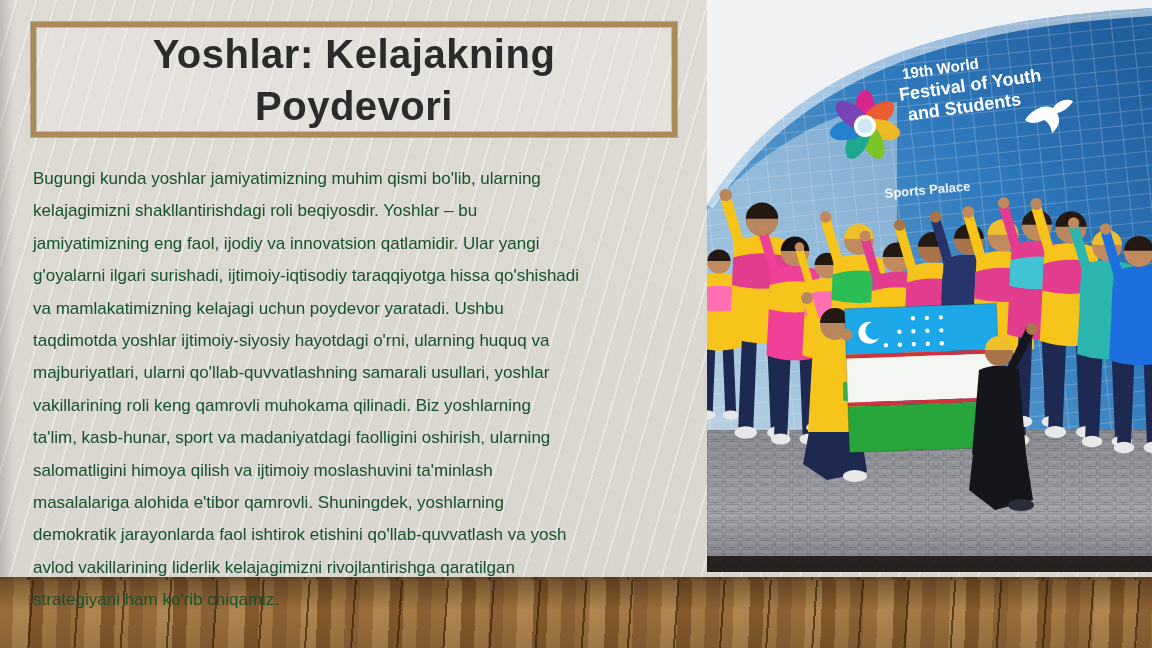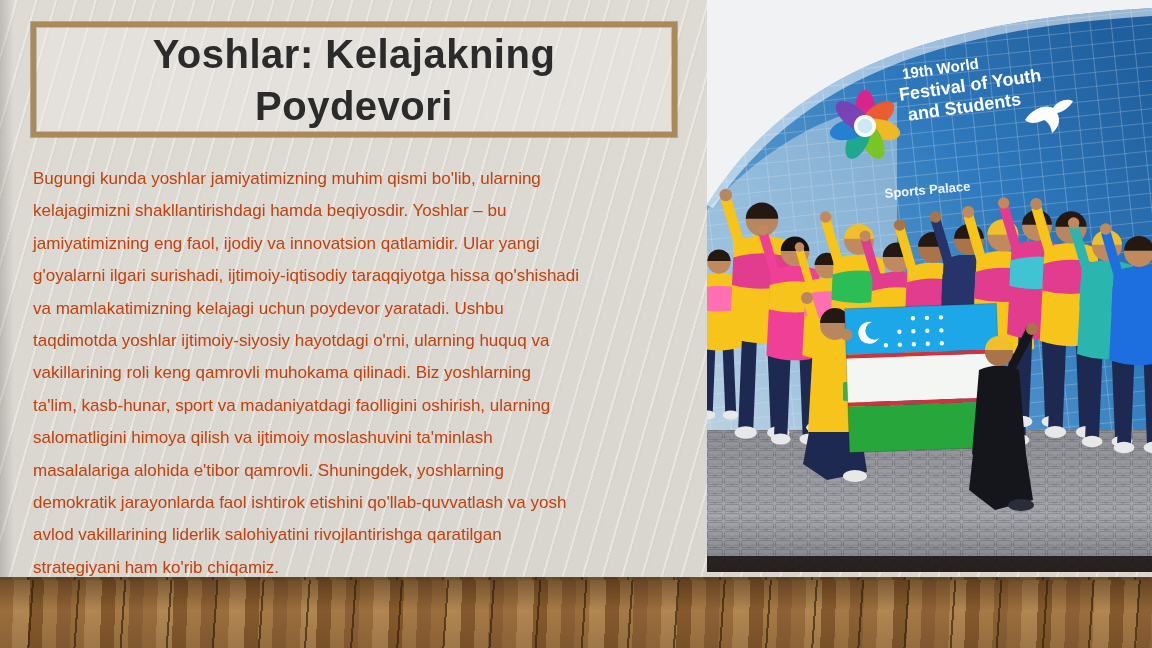--- a/index.html
+++ b/index.html
@@ -49,21 +49,21 @@
   }
   .title-text {
     margin:0; max-width:560px;
     font-size:40px; font-weight:bold; letter-spacing:0.5px;
     line-height:52px; color:#2b2b2b; text-align:center;
   }
 
   
   .body-text {
     position:absolute; left:33px; top:163px; width:682px;
-    font-size:17px; color:#c2410c;
+    font-size:17px; color:#14532d;
   }
   .body-line { height:32.4px; line-height:32.4px; white-space:nowrap; }
 
   
   .photo {
     position:absolute; left:707px; top:0; width:445px; height:572px;
     background:#eef0f1;
   }
   .photo svg { display:block; width:100%; height:100%; }
   svg text { font-family:"Liberation Sans", sans-serif; }
@@ -76,31 +76,32 @@
   <div class="bg-paper"></div>
   <div class="bg-left-shade"></div>
   <div class="floor"></div>
 
   <div class="title-box">
     <h1 class="title-text">Yoshlar: Kelajakning Poydevori</h1>
   </div>
 
   <div class="body-text">
       <div class="body-line">Bugungi kunda yoshlar jamiyatimizning muhim qismi bo'lib, ularning</div>
-      <div class="body-line">kelajagimizni shakllantirishdagi hamda beqiyosdir. Yoshlar – bu</div>
+      <div class="body-line">kelajagimizni shakllantirishdagi roli beqiyosdir. Yoshlar – bu</div>
       <div class="body-line">jamiyatimizning eng faol, ijodiy va innovatsion qatlamidir. Ular yangi</div>
       <div class="body-line">g'oyalarni ilgari surishadi, ijtimoiy-iqtisodiy taraqqiyotga hissa qo'shishadi</div>
       <div class="body-line">va mamlakatimizning kelajagi uchun poydevor yaratadi. Ushbu</div>
       <div class="body-line">taqdimotda yoshlar ijtimoiy-siyosiy hayotdagi o'rni, ularning huquq va</div>
+      <div class="body-line">majburiyatlari, ularni qo'llab-quvvatlashning samarali usullari, yoshlar</div>
       <div class="body-line">vakillarining roli keng qamrovli muhokama qilinadi. Biz yoshlarning</div>
       <div class="body-line">ta'lim, kasb-hunar, sport va madaniyatdagi faolligini oshirish, ularning</div>
       <div class="body-line">salomatligini himoya qilish va ijtimoiy moslashuvini ta'minlash</div>
       <div class="body-line">masalalariga alohida e'tibor qamrovli. Shuningdek, yoshlarning</div>
       <div class="body-line">demokratik jarayonlarda faol ishtirok etishini qo'llab-quvvatlash va yosh</div>
-      <div class="body-line">avlod vakillarining liderlik salohiyatini rivojlantirishga qaratilgan</div>
+      <div class="body-line">avlod vakillarining liderlik kelajagimizni rivojlantirishga qaratilgan</div>
       <div class="body-line">strategiyani ham ko'rib chiqamiz.</div>
     </div>
 
   <div class="photo">
     <svg viewBox="0 0 445 572" preserveAspectRatio="none">
       <defs>
         <linearGradient id="bglass" x1="0" y1="1" x2="0.85" y2="0">
           <stop offset="0" stop-color="#c2d4de"></stop>
           <stop offset="0.35" stop-color="#63a2d3"></stop>
           <stop offset="0.7" stop-color="#2f7abd"></stop>

